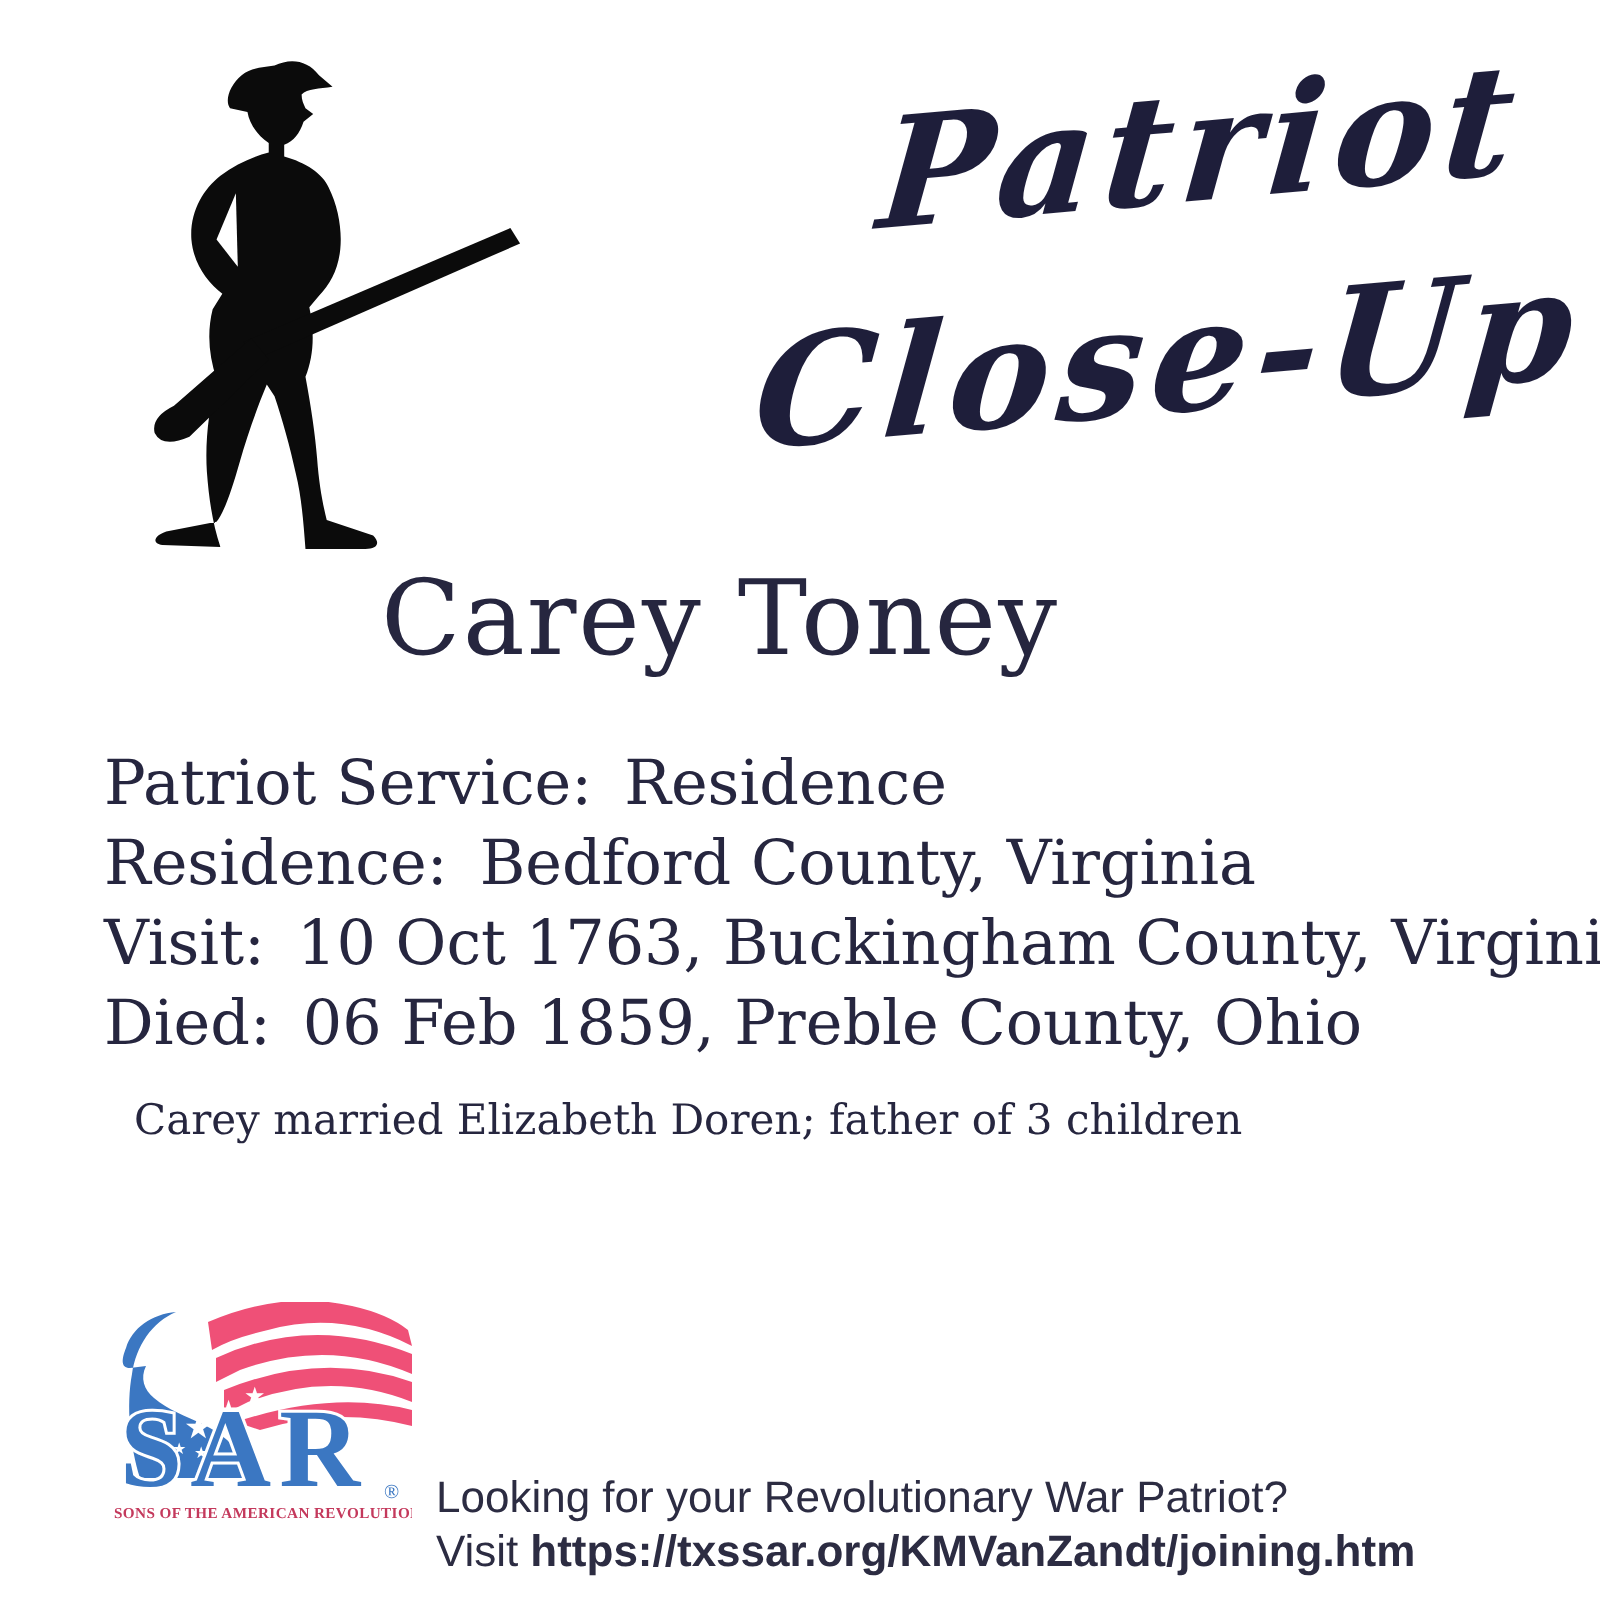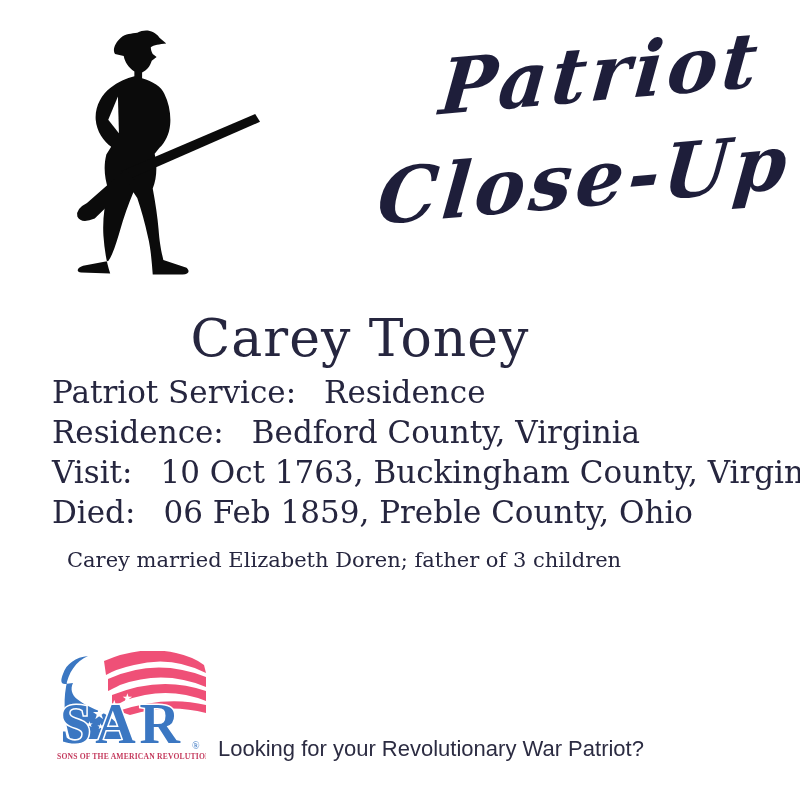--- a/index.html
+++ b/index.html
@@ -15,30 +15,30 @@
     color:var(--script_ink,#1e1e3a);font-style:italic;font-weight:bold;
   }
   .script-line1,.script-line2{
     position:absolute;font-size:76px;letter-spacing:4px;white-space:nowrap;
     transform:rotate(-5deg) skewX(-10deg);transform-origin:left center;
   }
   .script-line1{left:70px;top:18px;}
   .script-line2{left:8px;top:128px;}
   
   .name{
-    position:absolute;left:40px;top:308px;width:640px;margin:0;
+    position:absolute;left:40px;top:280px;width:640px;margin:0;
     text-align:center;font-size:52px;font-weight:normal;letter-spacing:1px;
     color:var(--ink,#26263f);
   }
   
   .details{
     position:absolute;left:52px;top:372px;font-size:31px;line-height:40px;
     color:var(--ink,#26263f);white-space:nowrap;
   }
-  .detail-label{margin-right:28px;}
+  .detail-label{margin-right:16px;}
   
   .notes{
     position:absolute;left:67px;top:549px;font-size:21px;line-height:23px;
     color:var(--ink,#26263f);white-space:nowrap;
   }
   
   .sar-logo{position:absolute;left:56px;top:651px;width:150px;height:112px;}
   
   .footer-text{
     position:absolute;left:218px;top:735px;
@@ -123,15 +123,18 @@
     </g>
 
     <text x="4" y="92" font-size="56" font-weight="bold" letter-spacing="4" fill="#3B77C2" stroke="#ffffff" stroke-width="3" paint-order="stroke" font-family="Liberation Serif, serif">SAR</text>
     <text x="136" y="98" font-size="10" fill="#3B77C2" font-family="Liberation Serif, serif">®</text>
 
     <text x="1" y="108" font-size="7.6" font-weight="bold" letter-spacing="0.2" fill="#C4395C" font-family="Liberation Serif, serif">SONS OF THE AMERICAN REVOLUTION</text>
   </svg>
 
   <div class="footer-text">
     <div>Looking for your Revolutionary War Patriot?</div>
+    <div>
+      <span class="visit-prefix">Visit</span><span class="url">https://txssar.org/KMVanZandt/joining.htm</span>
+    </div>
   </div>
 
 </div>
 
 </body></html>

